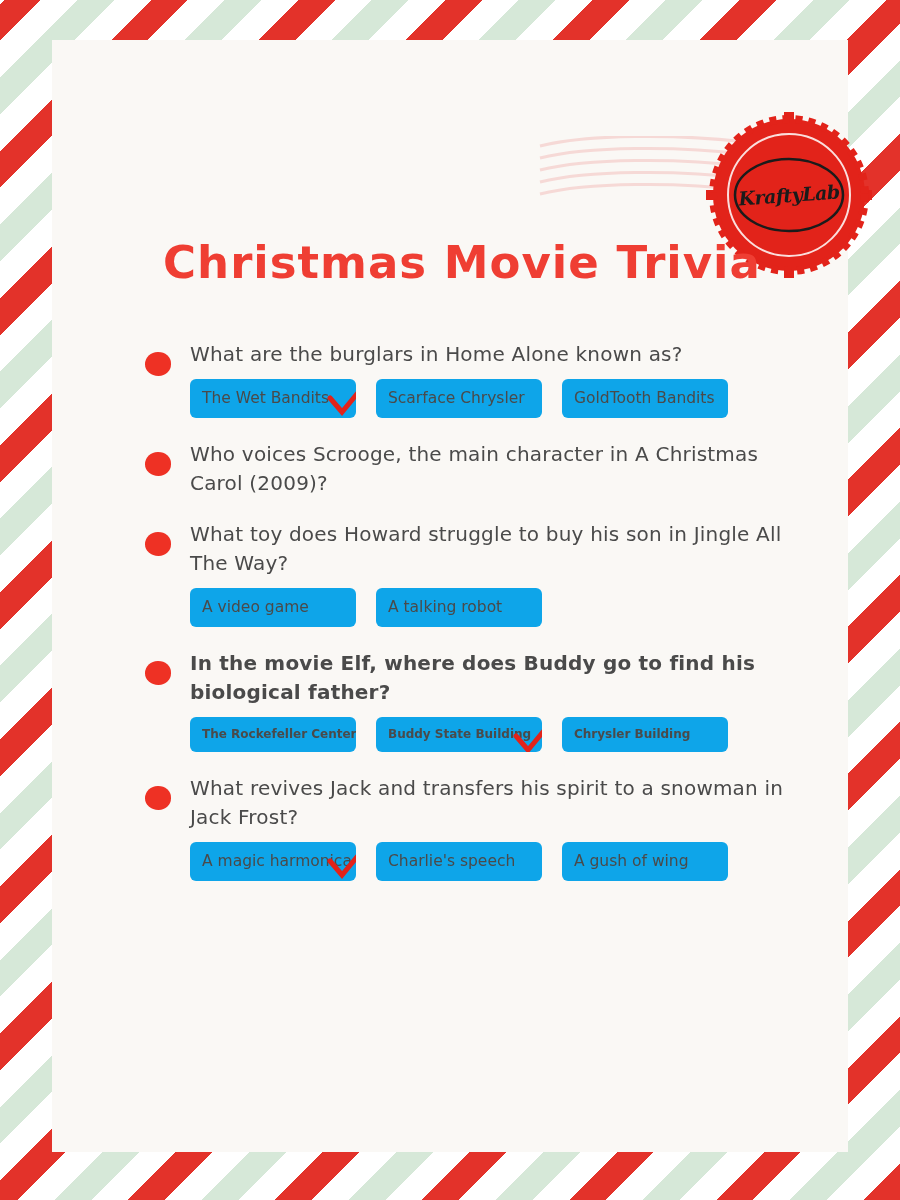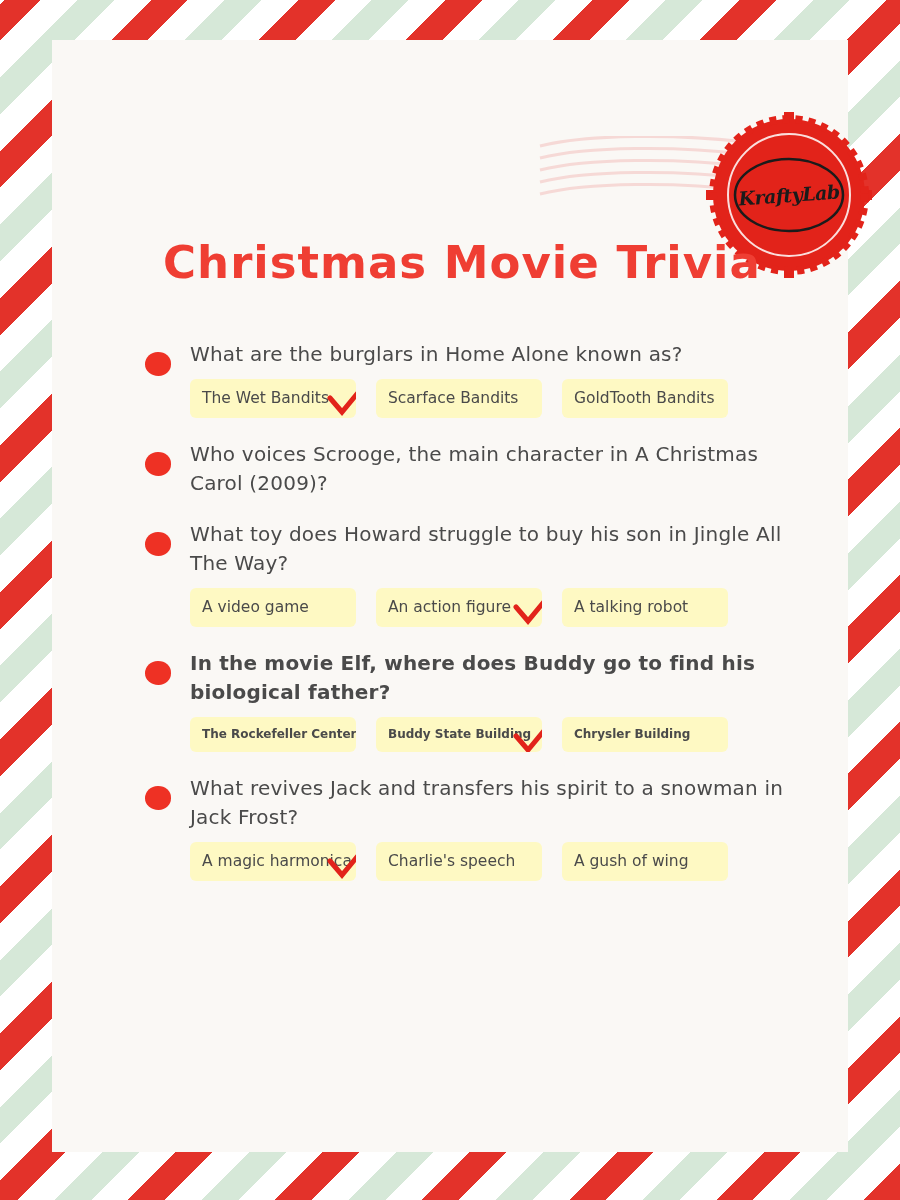--- a/index.html
+++ b/index.html
@@ -125,21 +125,21 @@
     position: relative;
     padding-left: 92px;
     display: flex;
     gap: 20px;
   }
 
   .answer {
     position: relative;
     width: 166px;
     box-sizing: border-box;
-    background: #fef9c3;
+    background: #0ea5e9;
     border-radius: 6px;
     padding: 11px 12px;
     color: #4a4a4a;
     font-size: 15.5px;
     line-height: 1.1;
     white-space: nowrap;
     overflow: hidden;
   }
   .answer.small { font-size: 12px; }
 
@@ -200,45 +200,39 @@
       <div class="bullet"></div>
       <p class="question">What are the burglars in Home Alone known as?</p>
       <div class="answers">
         <div class="answer">
           <span>The Wet Bandits</span>
           <svg class="check" viewBox="0 0 44 40">
             <path d="M4 17 L16 31 L40 2" stroke="#e2231a" stroke-width="5" fill="none" stroke-linecap="round"></path>
           </svg>
         </div>
         <div class="answer">
-          <span>Scarface Bandits</span>
+          <span>Scarface Chrysler</span>
         </div>
         <div class="answer">
           <span>GoldTooth Bandits</span>
         </div>
       </div>
     </div>
 
     <div class="qblock b2">
       <div class="bullet"></div>
       <p class="question">Who voices Scrooge, the main character in A Christmas Carol (2009)?</p>
     </div>
 
     <div class="qblock b3">
       <div class="bullet"></div>
       <p class="question">What toy does Howard struggle to buy his son in Jingle All The Way?</p>
       <div class="answers">
         <div class="answer">
           <span>A video game</span>
-        </div>
-        <div class="answer">
-          <span>An action figure</span>
-          <svg class="check" viewBox="0 0 44 40">
-            <path d="M4 17 L16 31 L40 2" stroke="#e2231a" stroke-width="5" fill="none" stroke-linecap="round"></path>
-          </svg>
         </div>
         <div class="answer">
           <span>A talking robot</span>
         </div>
       </div>
     </div>
 
     <div class="qblock b4">
       <div class="bullet"></div>
       <p class="question"> In the movie Elf, where does Buddy go to find his biological father?</p>

